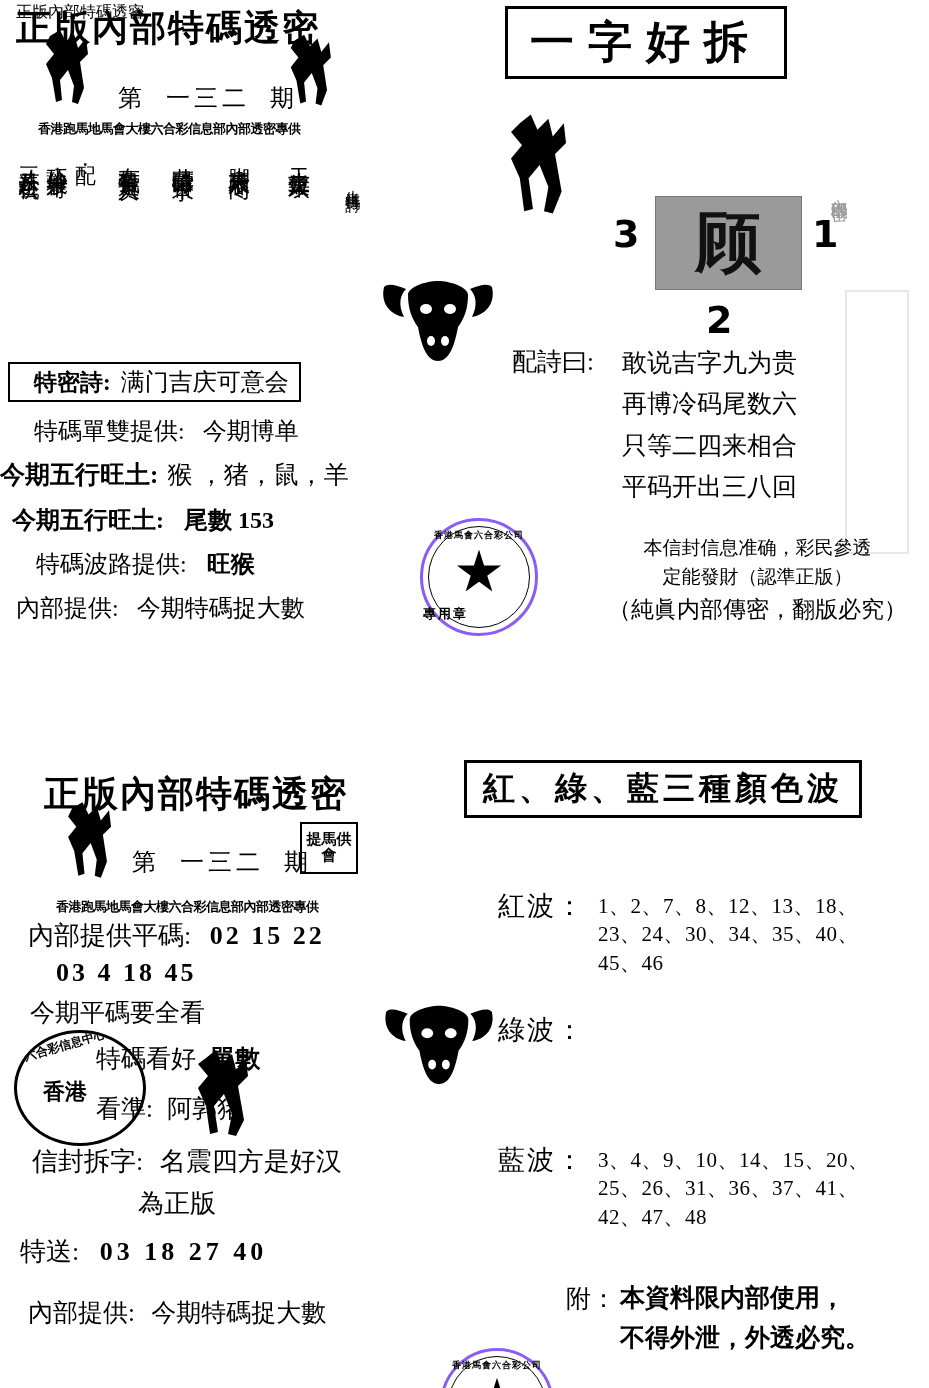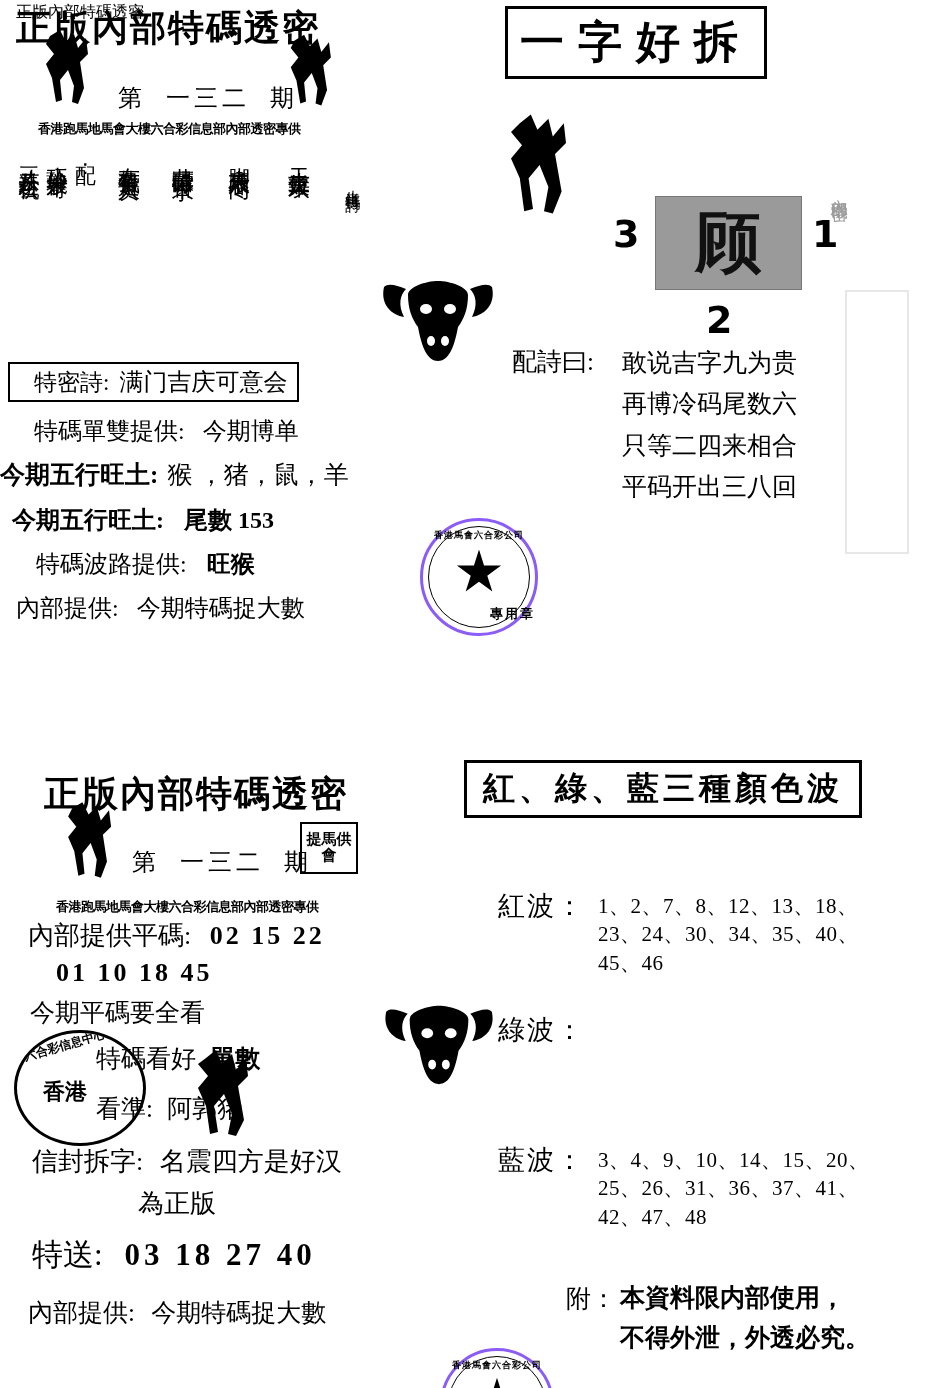--- a/index.html
+++ b/index.html
@@ -85,21 +85,21 @@
     position: absolute;
     top: 8px; left: 0; width: 100%;
     text-align: center;
     font-size: 11px;
     font-weight: bold;
     letter-spacing: 1px;
   }
   .seal .arc-bottom {
     position: absolute;
     bottom: 10px; left: 0; width: 100%;
-    text-align: right;
+    text-align: left;
     font-size: 13px;
     font-weight: bold;
     letter-spacing: 2px;
   }
 
   .gray-box {
     background: #9a9a9a;
     border: 1px solid #777;
     display: flex;
     align-items: center;
@@ -165,21 +165,21 @@
   </div>
   <div class="abs" style="left:288px; top:150px;">
     <div class="vert" style="font-size:22px; height:168px;">十二生肖来二双</div>
   </div>
   <div class="abs" style="left:344px; top:178px;">
     <div class="vert" style="font-size:15px; height:110px;">生肖特碼詩：</div>
   </div>
 
   <div class="abs" style="left:8px; top:362px;">
     <div class="thinbox" style="padding:2px 10px;">
-      <span style="font-size:23px; font-weight:normal;padding-left:14px;">特密詩:</span>
+      <span style="font-size:23px; font-weight:bold;padding-left:14px;">特密詩:</span>
       <span style="font-size:24px; margin-left:6px;">满门吉庆可意会</span>
     </div>
   </div>
 
   <div class="abs" style="left:34px; top:415px; font-size:24px;">
     <span>特碼單雙提供:</span>
     <span style="margin-left:12px;">今期博单</span>
   </div>
 
   <div class="abs" style="left:0px; top:458px; font-size:25px;">
@@ -196,21 +196,21 @@
     <span>特碼波路提供:</span>
     <span class="bold" style="margin-left:14px;">旺猴</span>
   </div>
 
   <div class="abs" style="left:16px; top:592px; font-size:24px;">
     <span>內部提供:</span>
     <span style="margin-left:12px;">今期特碼捉大數</span>
   </div>
 
   <div class="abs" style="left:505px; top:6px;">
-    <div class="boxed" style="padding:4px 12px;">
+    <div class="boxed" style="padding:4px 22px;">
       <span class="hdr-title" style="font-size:44px; letter-spacing:14px;">一字好拆</span>
     </div>
   </div>
 
   <svg class="abs" style="left:500px; top:110px;" width="110" height="110" viewBox="0 0 100 100">
     <path d="M18 12 L28 4 L34 18 L44 8 L48 24 L58 12 L60 30 L50 40 L56 74 L48 94 L40 92 L44 70 L36 50 L26 62 L30 90 L22 92 L18 62 L10 44 L20 32 L10 20 Z" fill="#000"></path>
   </svg>
 
   <div class="abs gray-box" style="left:655px; top:196px; width:145px; height:92px;">
     <span class="gu-char">顾</span>
@@ -240,20 +240,25 @@
     <div>平码开出三八回</div>
   </div>
 
   <div class="abs seal" style="left:420px; top:518px;">
     <div class="inner-ring"></div>
     <div class="arc-top" style="font-size:9px;">香港馬會六合彩公司</div>
     <div class="star"></div>
     <div class="arc-bottom">專用章</div>
   </div>
 
+  <div class="abs" style="left:608px; top:534px; font-size:19px; line-height:1.5; text-align:center;">
+    <div>本信封信息准确，彩民參透</div>
+    <div>定能發財（認準正版）</div>
+    <div style="font-size:23px; margin-top:2px;">（純眞内部傳密，翻版必究）</div>
+  </div>
 
   <div class="abs vert" style="left:862px; top:380px; font-size:20px; color:#8d8d8d; height:120px;">　</div>
 
   <div class="abs hdr-title" style="left:44px; top:770px; font-size:36px;">正版內部特碼透密</div>
 
   <svg class="abs" style="left:62px; top:800px;" width="92" height="82" viewBox="0 0 90 80">
     <path d="M10 8 L20 2 L26 14 L34 6 L38 20 L46 10 L48 26 L40 34 L44 60 L38 76 L32 74 L34 58 L28 42 L20 52 L22 72 L16 74 L12 50 L6 36 L14 26 L6 16 Z" fill="#000"></path>
   </svg>
 
   <div class="abs" style="left:132px; top:846px; font-size:24px; letter-spacing:4px;">
@@ -265,21 +270,21 @@
   <div class="abs" style="left:300px; top:822px; border:2px solid #000; width:54px; height:48px; display:flex; align-items:center; justify-content:center; font-size:15px; font-weight:bold; line-height:1.05; text-align:center;">
     <span style="display:block;">提馬供會</span>
   </div>
 
   <div class="abs sub-line" style="left:56px; top:898px;">香港跑馬地馬會大樓六合彩信息部內部透密專供</div>
 
   <div class="abs" style="left:28px; top:918px; font-size:26px;">
     <span>內部提供平碼:</span>
     <span class="bold" style="margin-left:12px; letter-spacing:3px;">02  15  22</span>
   </div>
-  <div class="abs bold" style="left:56px; top:958px; font-size:26px; letter-spacing:3px;">01  10  18  45</div>
+  <div class="abs bold" style="left:56px; top:958px; font-size:26px; letter-spacing:3px;">03  4  18  45</div>
 
   <div class="abs" style="left:30px; top:996px; font-size:25px;">今期平碼要全看</div>
 
   <div class="abs" style="left:96px; top:1042px; font-size:25px;">
     <span>特碼看好</span>
     <span class="bold" style="margin-left:8px;">單數</span>
   </div>
 
   <div class="abs" style="left:96px; top:1092px; font-size:25px;">
     <span>看準:</span>
@@ -294,21 +299,21 @@
   <svg class="abs" style="left:188px; top:1046px;" width="100" height="92" viewBox="0 0 100 92">
     <path d="M18 12 L28 4 L34 18 L44 8 L48 24 L58 12 L60 30 L50 40 L56 74 L48 90 L40 88 L44 68 L36 48 L26 60 L30 86 L22 88 L18 60 L10 42 L20 30 L10 18 Z" fill="#000"></path>
   </svg>
 
   <div class="abs" style="left:32px; top:1144px; font-size:26px;">
     <span>信封拆字:</span>
     <span style="margin-left:10px;">名震四方是好汉</span>
   </div>
   <div class="abs" style="left:138px; top:1186px; font-size:26px;">為正版</div>
 
-  <div class="abs" style="left:32px; top:1234px; font-size:31px;">
+  <div class="abs" style="left:20px; top:1234px; font-size:26px;">
     <span>特送:</span>
     <span class="bold" style="margin-left:14px; letter-spacing:4px;">03  18  27  40</span>
   </div>
 
   <div class="abs" style="left:28px; top:1296px; font-size:25px;">
     <span>內部提供:</span>
     <span style="margin-left:10px;">今期特碼捉大數</span>
   </div>
 
   <div class="abs" style="left:464px; top:760px;">

